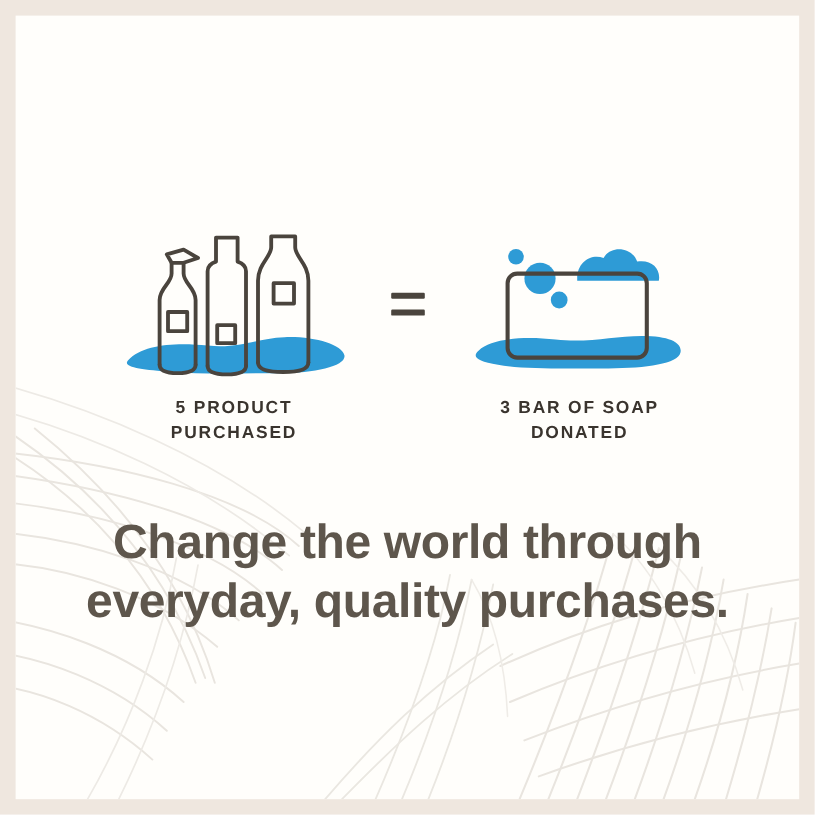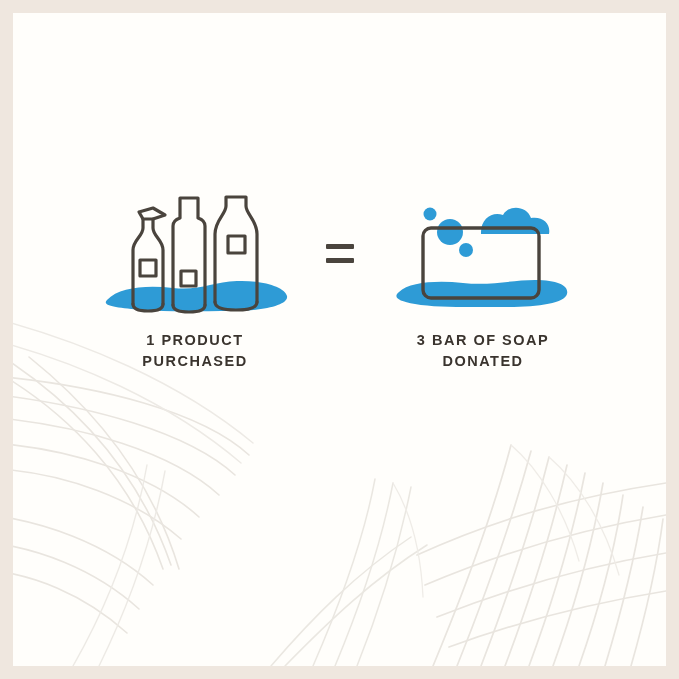--- a/index.html
+++ b/index.html
@@ -192,21 +192,21 @@
             </g>
 
             <g fill="none" stroke="#4a443d" stroke-width="3.2" stroke-linejoin="round" stroke-linecap="round">
               <path d="M120 114 L120 46 C 120 32, 131 26, 131 18 L131 9 L151 9 L151 18
                        C 151 26, 162 32, 162 46 L162 114"></path>
               <path d="M120 114 C 120 120, 129 122, 141 122 C 153 122, 162 120, 162 114"></path>
               <rect x="133" y="48" width="17" height="17"></rect>
             </g>
           </svg>
         </div>
-        <div class="caption">1 PRODUCT
+        <div class="caption">5 PRODUCT
 PURCHASED</div>
       </div>
 
       <div class="equals">
         <div class="bar b1"></div>
         <div class="bar b2"></div>
       </div>
 
       <div class="icon-block right">
         <div class="icon-art">
@@ -224,15 +224,17 @@
 
             <rect x="30" y="40" width="116" height="70" rx="8" ry="8" fill="none" stroke="#4a443d" stroke-width="3.4"></rect>
           </svg>
         </div>
         <div class="caption">3 BAR OF SOAP
 DONATED</div>
       </div>
 
     </div>
 
+    <div class="headline">Change the world through
+everyday, quality purchases.</div>
 
   </div>
 </div>
 
 </body></html>

